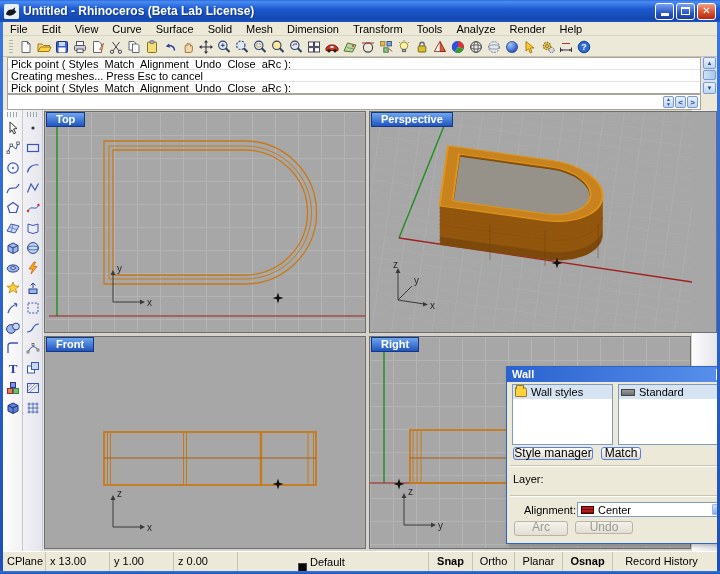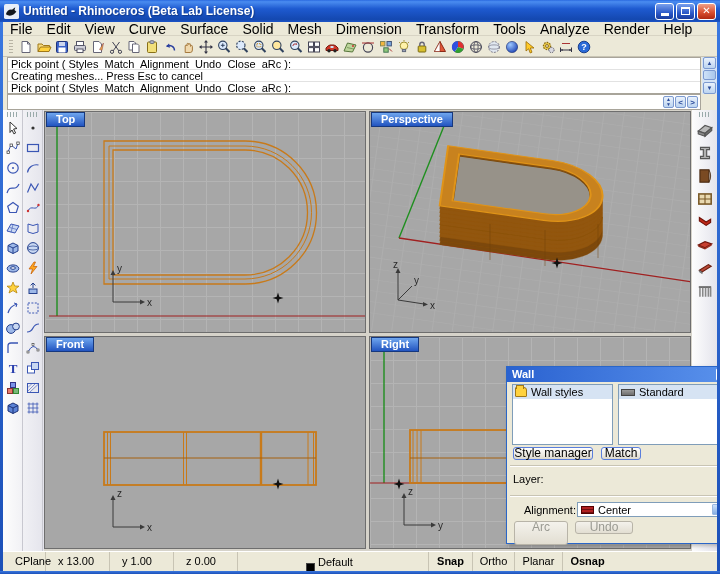--- a/index.html
+++ b/index.html
@@ -24,21 +24,21 @@
   .winbtn { width:19px; height:17px; margin-left:2px; border-radius:3px; border:1px solid #fff;
     display:flex; align-items:center; justify-content:center; color:#fff; font-size:10px; line-height:1; }
   .btn-min,.btn-max { background:linear-gradient(#7aa0ec,#2a58c8 60%,#1a3c9c); }
   .btn-close { background:linear-gradient(#f0a088,#da5030 55%,#b02810); font-weight:bold; }
   .minbar { width:8px; height:3px; background:#fff; margin-top:7px; }
   .maxbox { width:9px; height:8px; border:1px solid #fff; border-top:2px solid #fff; }
 
   
   .menubar { position:absolute; left:3px; top:22px; width:714px; height:14px; background:#ece9d8;
     display:flex; align-items:center; border-bottom:1px solid #d8d4c4; }
-  .menu-item { padding:8px 7px; font-size:14px; cursor:default; }
+  .menu-item { padding:8px 7px; font-size:11px; cursor:default; }
 
   
   .toolbar { position:absolute; left:3px; top:37px; width:714px; height:20px; background:#ece9d8;
     border-bottom:1px solid #c8c4b4; display:flex; align-items:center; padding-left:6px; }
   .tb-grip { width:4px; height:14px; margin-right:4px;
     background:repeating-linear-gradient(180deg,#b8b4a4 0 1px,transparent 1px 3px); }
   .tb-icon { width:17px; height:17px; margin-right:1px; display:inline-flex; align-items:center; justify-content:center; }
   .tb-icon svg { width:16px; height:16px; }
 
   
@@ -77,21 +77,21 @@
   .pal-right { right:3px; top:0; width:25px; height:441px; display:flex; flex-direction:column; align-items:center; }
   .pal-right .pal-icon { width:21px; height:23px; }
   .pal-right .pal-icon svg { width:18px; height:18px; }
 
   
   .viewport { position:absolute; background:var(--viewport-bg); border:1px solid #6e6e6e; overflow:hidden; }
   .vp-grid { background-image:linear-gradient(var(--grid-line) 1px, transparent 1px),
              linear-gradient(90deg, var(--grid-line) 1px, transparent 1px);
              background-size:23px 23px; background-color:var(--viewport-bg); }
   .vp-top   { left:44px; top:1px;   width:322px; height:222px; }
-  .vp-persp { left:369px; top:1px;  width:322px; height:222px; }
+  .vp-persp { left:369px; top:1px;  width:348px; height:222px; }
   .vp-front { left:44px; top:226px; width:322px; height:213px;padding-left:16px; }
   .vp-right { left:369px; top:226px; width:322px; height:213px; }
   .vp-label { position:absolute; top:0; left:1px; background:linear-gradient(#6fa6ee,#2254c0);
     color:#fff; font-weight:bold; font-size:11px; padding:0 9px 1px; border:1px solid #16387e; z-index:5; }
   .vp-canvas { position:absolute; left:0; top:0; }
   .axis-text { font-size:10px; fill:#2a2a2a; }
 
   
   .wall-dialog { position:absolute; left:461px; top:366px; width:226px; height:178px; z-index:40;
     background:var(--dialog-bg); border:1px solid #2a66c8; box-shadow:2px 2px 4px rgba(0,0,0,.25);margin-left:45px; }
@@ -114,27 +114,27 @@
   .wd-btn-match { left:94px; top:80px; width:40px; }
   .wd-sep { position:absolute; left:3px; width:219px; height:2px; border-top:1px solid #c8c4b4; border-bottom:1px solid #fff; }
   .wd-row-label { position:absolute; font-size:11px; }
   .wd-combo { position:absolute; height:15px; background:#fff; border:1px solid #7f9db9; font-size:11px;
     display:flex; align-items:center; padding-left:3px; gap:4px; }
   .wd-combo-arrow { position:absolute; right:1px; top:1px; bottom:1px; width:14px;
     background:linear-gradient(#cde2fa,#86aee4); border:1px solid #9ab8e0; border-radius:1px;
     color:#1c3e9c; font-size:7px; text-align:center; line-height:12px; }
   .wd-align-ico { width:13px; height:8px; background:repeating-linear-gradient(180deg,#b02020 0 2px,#701010 2px 3px); border:1px solid #500; }
   .wd-btn-dis { color:#9a9a92; border:1px solid #b8b4a8; background:linear-gradient(#f4f2ec,#e2ded2); }
-  .wd-btn-arc { left:7px; top:154px; width:54px; height:24px; }
+  .wd-btn-arc { left:7px; top:154px; width:54px; height:15px; }
   .wd-btn-undo { left:68px; top:154px; width:58px; height:13px; }
 
   
   .statusbar { position:absolute; left:0; top:551px; width:720px; height:20px; background:var(--statusbar-bg);
     border-top:1px solid #fff; font-size:11px; }
-  .sb-cell { position:absolute; top:0; height:20px; line-height:19px; padding-left:12px; white-space:nowrap;
+  .sb-cell { position:absolute; top:0; height:20px; line-height:19px; padding-left:4px; white-space:nowrap;
     border-right:1px solid #c8c4b4; }
   .sb-cplane { left:3px;  width:43px; }
   .sb-x { left:46px;  width:64px; }
   .sb-y { left:110px; width:64px; }
   .sb-z { left:174px; width:64px; }
   .sb-layer { left:294px; width:130px; border-right:none; display:flex; align-items:flex-end; gap:3px; }
   .sb-swatch { width:9px; height:9px; background:#000; border:1px solid #444; }
   .sb-pane { border-left:1px solid #c8c4b4; border-right:none; text-align:center; padding:0 2px; }
   .sb-snap { left:428px; width:44px; font-weight:bold; }
   .sb-ortho { left:472px; width:42px; }
@@ -843,18 +843,19 @@
     <span class="sb-cell sb-y">y 1.00</span>
     <span class="sb-cell sb-z">z 0.00</span>
     <span class="sb-cell sb-layer">
       <span class="sb-swatch"></span>
       <span>Default</span>
     </span>
     <span class="sb-cell sb-pane sb-snap">Snap</span>
     <span class="sb-cell sb-pane sb-ortho">Ortho</span>
     <span class="sb-cell sb-pane sb-planar">Planar</span>
     <span class="sb-cell sb-pane sb-osnap">Osnap</span>
+    <span class="sb-cell sb-pane sb-history">Record History</span>
   </div>
 
   <div class="frame-edge edge-left"></div>
   <div class="frame-edge edge-right"></div>
   <div class="frame-edge edge-bottom"></div>
 </div>
 
 </body></html>

